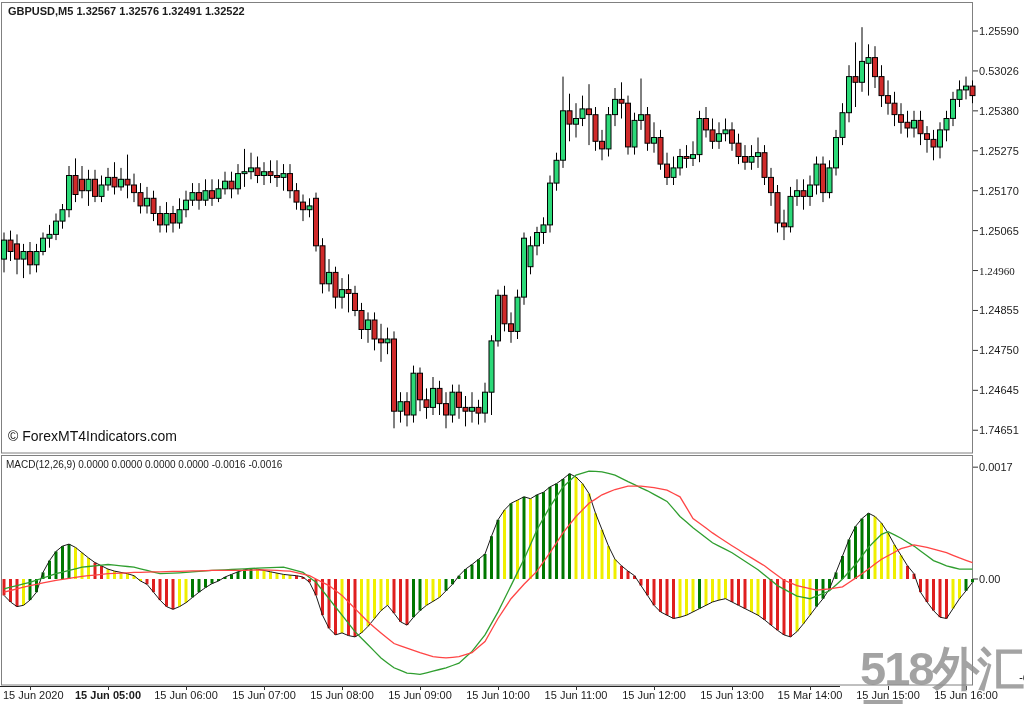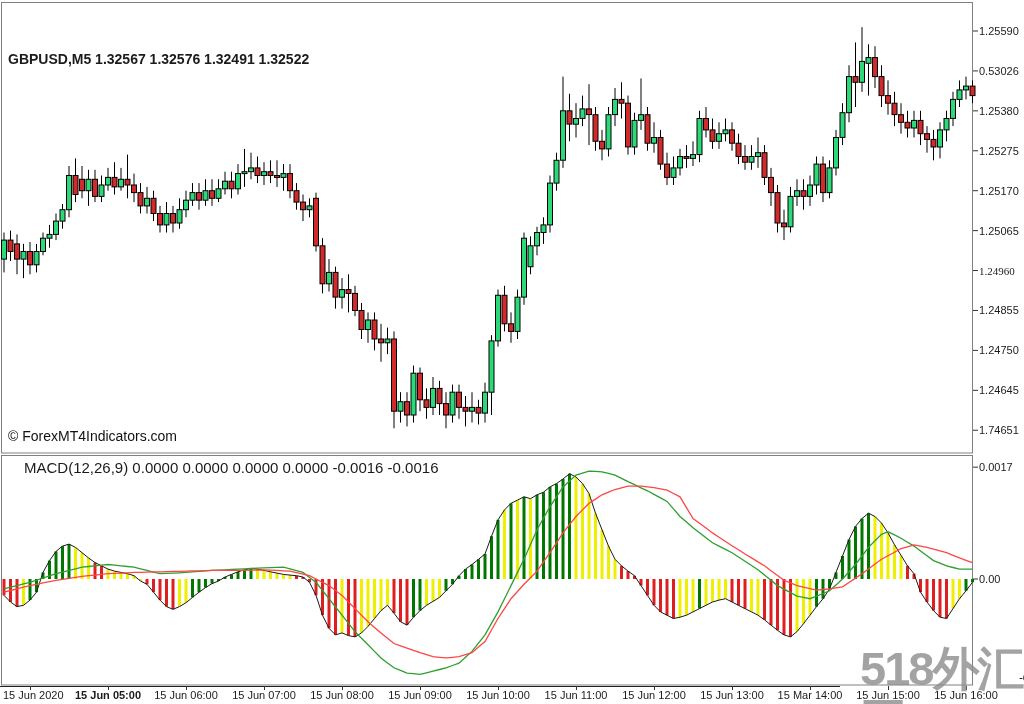--- a/index.html
+++ b/index.html
@@ -1,23 +1,23 @@
 <!DOCTYPE html>
 <html><head>
 <meta charset="utf-8">
 <style>
   html,body{margin:0;padding:0;background:#fff;}
   #screen{position:relative;width:1024px;height:704px;background:#ffffff;overflow:hidden;
           font-family:"Liberation Sans",sans-serif;}
   #main-svg,#macd-svg{position:absolute;left:0;display:block;}
   #main-svg{top:0;}
   #macd-svg{top:455px;}
-  .ohlc-title{position:absolute;left:8px;top:5px;font-size:14px;font-weight:bold;color:#1b1b1b;z-index:5;margin-top:46px;}
+  .ohlc-title{position:absolute;left:8px;top:5px;font-size:11px;font-weight:bold;color:#1b1b1b;z-index:5;}
   .brand-watermark{position:absolute;left:8px;top:428px;font-size:14px;color:#111;z-index:5;}
-  .macd-title{position:absolute;left:24px;top:459px;font-size:15px;color:#1b1b1b;z-index:5;text-align:right;}
+  .macd-title{position:absolute;left:6px;top:459px;font-size:10px;color:#1b1b1b;z-index:5;text-align:right;}
   #price-axis .lbl,#macd-axis .lbl{position:absolute;left:979px;font-size:11px;color:#1b1b1b;white-space:nowrap;}
   #time-axis{position:absolute;left:0;top:686px;width:840px;height:18px;}
   #time-axis .tlbl{position:absolute;top:2px;font-size:11px;color:#1b1b1b;white-space:nowrap;transform:translateX(-50%);}
   #time-axis .tlbl.noshift{transform:none;}
   #time-axis .ttick{position:absolute;top:-1px;width:1px;height:4px;background:#333;}
   .cur-value{position:absolute;left:1019px;top:671px;font-size:11px;color:#222;z-index:6;font-style:italic;}
   .cn-watermark{position:absolute;left:860px;top:643px;font-size:47px;font-weight:bold;
                 color:#8f8f8f;opacity:.82;letter-spacing:-2px;z-index:40;pointer-events:none;line-height:1.1;}
 </style>
 </head>

